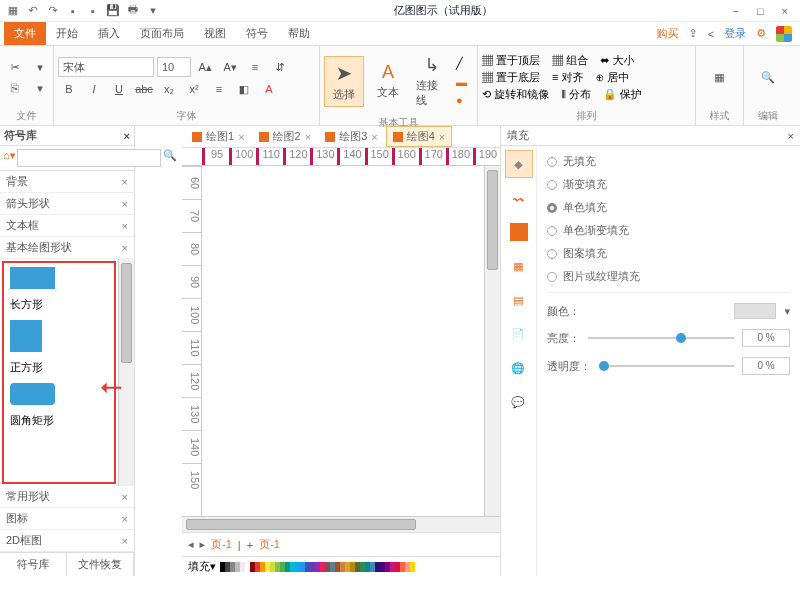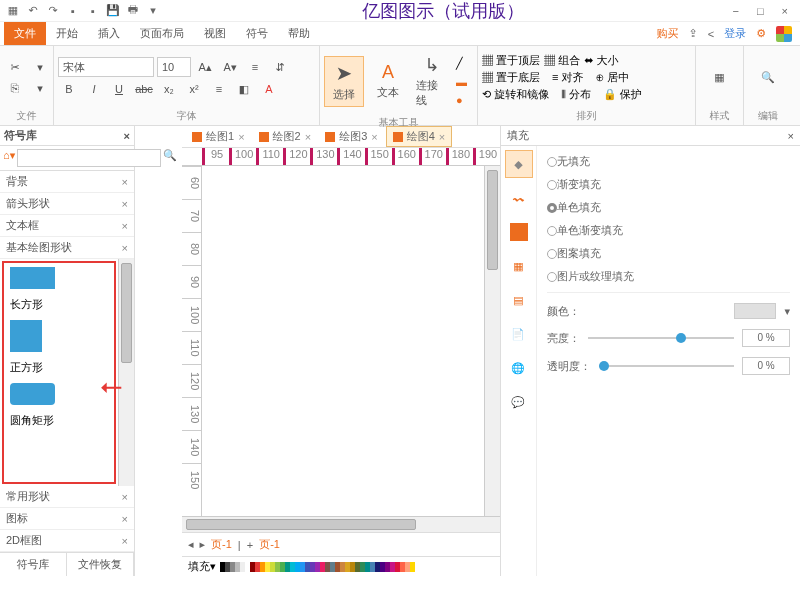--- a/index.html
+++ b/index.html
@@ -1,20 +1,20 @@
 <!DOCTYPE html>
 <html><head>
 <meta charset="utf-8">
 <style>
 * { margin:0; padding:0; box-sizing:border-box; font-family:"Microsoft YaHei",Arial,sans-serif; font-size:11px; }
 body { background:#fff; width:800px; height:596px; overflow:hidden; position:relative; }
 .titlebar { height:22px; background:#fff; display:flex; align-items:center; border-bottom:1px solid #eee; }
 .titlebar .qat { display:flex; gap:6px; padding:0 6px; }
 .titlebar .qat span { width:14px; height:14px; display:flex; align-items:center; justify-content:center; color:#666; }
-.titlebar .title { flex:1; text-align:center; color:#4c1d95; font-size:18px; }
+.titlebar .title { flex:1; text-align:center; color:#0f172a; font-size:11px; }
 .titlebar .winbtn { display:flex; gap:18px; padding:0 12px; color:#666; }
 .menubar { height:24px; background:#fff; display:flex; align-items:center; border-bottom:1px solid #ddd; padding-left:4px; }
 .menubar .tab { padding:4px 10px; color:#555; }
 .menubar .tab.file { background:#ec6c1e; color:#fff; }
 .menubar .right { margin-left:auto; display:flex; align-items:center; gap:10px; padding-right:8px; color:#666; }
 .menubar .buy { color:#ec6c1e; }
 .menubar .login { color:#3a7fd6; }
 .gear { color:#ec6c1e; }
 .ribbon { height:80px; background:#fafafa; border-bottom:1px solid #ddd; display:flex; }
 .grp { border-right:1px solid #ddd; display:flex; flex-direction:column; }
@@ -57,21 +57,21 @@
 .pagetab { color:#ec6c1e; }
 .palette { display:flex; height:10px; gap:0; margin-left:4px; }
 .palette span { width:5px; height:10px; }
 .rightpanel { width:300px; border-left:1px solid #ddd; display:flex; flex-direction:column; }
 .rightpanel .hdr { height:20px; display:flex; align-items:center; justify-content:space-between; padding:0 6px; color:#555; border-bottom:1px solid #ddd; }
 .rightpanel .body { flex:1; display:flex; }
 .rp-tabs { width:36px; border-right:1px solid #eee; display:flex; flex-direction:column; padding:4px 0; gap:6px; align-items:center; }
 .rp-tab { width:28px; height:28px; display:flex; align-items:center; justify-content:center; border:1px solid transparent; }
 .rp-tab.sel { background:#ffe8cc; border-color:#f5b870; }
 .rp-content { flex:1; padding:8px 10px; color:#666; }
-.radio-row { display:flex; align-items:center; margin-bottom:8px; }
+.radio-row { display:flex; align-items:center; gap:6px; margin-bottom:8px; }
 .radio { width:10px; height:10px; border:1px solid #aaa; border-radius:50%; }
 .radio.on { border:3px solid #888; }
 .prop-row { display:flex; align-items:center; gap:8px; margin:10px 0;justify-content:flex-end; }
 .slider { flex:1; height:2px; background:#ccc; position:relative; }
 .slider .knob { position:absolute; top:-4px; width:10px; height:10px; background:#3a9fd6; border-radius:50%; }
 .valbox { width:48px; height:18px; border:1px solid #ccc; text-align:center; color:#666; font-size:10px; line-height:16px; }
 .colorbox { width:42px; height:16px; background:#e0e0e0; border:1px solid #ccc; }
 .arrow { position:absolute; left:100px; top:370px; color:#e53935; font-size:28px; z-index:5; pointer-events:none; }
 .logo-x { width:16px; height:16px; background:conic-gradient(#f7b500 0 90deg,#3a9fd6 90deg 180deg,#8bc34a 180deg 270deg,#e53935 270deg 360deg); border-radius:2px; }
 .scroll-v { width:16px; background:#f0f0f0; border-left:1px solid #ccc; position:relative; }
@@ -177,21 +177,21 @@
         <span>╱</span>
         <span style="color:#ec6c1e">▬</span>
         <span style="color:#ec6c1e">●</span>
       </div>
     </div>
     <div class="label">基本工具</div>
   </div>
   <div class="grp" style="width:218px">
     <div class="body">
         <div class="col" style="width:100%;gap:2px;font-size:10px">
-      <div class="row" style="gap:4px">
+      <div class="row" style="gap:12px">
         <span>▦ <span>置于顶层</span></span>
         <span>▦ <span>组合</span></span>
         <span>⬌ <span>大小</span></span>
       </div>
       <div class="row" style="gap:12px">
         <span>▦ <span>置于底层</span></span>
         <span>≡ <span>对齐</span></span>
         <span>⊕ <span>居中</span></span>
       </div>
       <div class="row" style="gap:12px">

